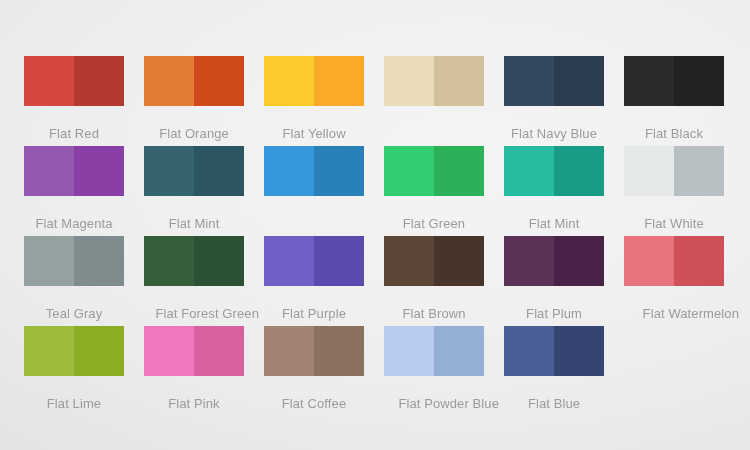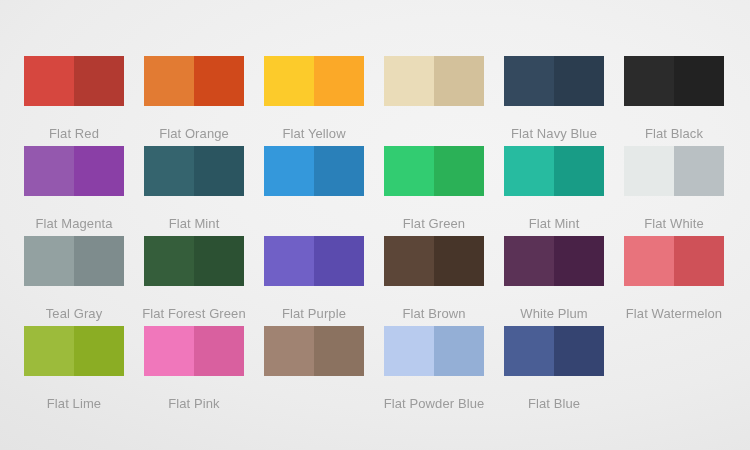--- a/index.html
+++ b/index.html
@@ -59,20 +59,21 @@
     font-size: 13px;
     line-height: 16px;
     color: #9b9b9b;
     margin-top: 20px;
     white-space: nowrap;
     letter-spacing: 0.1px;
   }
   .swatch-label.wide {
     width: 130px;
     margin-left: -15px;
+    text-align: right;
   }
 </style>
 </head>
 <body>
 
 <div id="palette-page">
   <div id="swatch-grid">
       <div class="swatch-cell">
         <div class="swatch-colors">
           <div class="swatch-half" style="background-color: rgb(214, 71, 63);"></div>
@@ -181,21 +182,21 @@
           <div class="swatch-half" style="background-color: rgb(92, 70, 56);"></div>
           <div class="swatch-half" style="background-color: rgb(71, 53, 41);"></div>
         </div>
         <span class="swatch-label">Flat Brown</span>
       </div>
       <div class="swatch-cell">
         <div class="swatch-colors">
           <div class="swatch-half" style="background-color: rgb(91, 50, 86);"></div>
           <div class="swatch-half" style="background-color: rgb(73, 34, 71);"></div>
         </div>
-        <span class="swatch-label">White Plum</span>
+        <span class="swatch-label">Flat Plum</span>
       </div>
       <div class="swatch-cell">
         <div class="swatch-colors">
           <div class="swatch-half" style="background-color: rgb(232, 115, 124);"></div>
           <div class="swatch-half" style="background-color: rgb(207, 81, 88);"></div>
         </div>
         <span class="swatch-label wide">Flat Watermelon</span>
       </div>
       <div class="swatch-cell">
         <div class="swatch-colors">
@@ -209,20 +210,21 @@
           <div class="swatch-half" style="background-color: rgb(240, 119, 187);"></div>
           <div class="swatch-half" style="background-color: rgb(217, 96, 159);"></div>
         </div>
         <span class="swatch-label">Flat Pink</span>
       </div>
       <div class="swatch-cell">
         <div class="swatch-colors">
           <div class="swatch-half" style="background-color: rgb(160, 131, 114);"></div>
           <div class="swatch-half" style="background-color: rgb(139, 114, 96);"></div>
         </div>
+        <span class="swatch-label">Flat Coffee</span>
       </div>
       <div class="swatch-cell">
         <div class="swatch-colors">
           <div class="swatch-half" style="background-color: rgb(184, 203, 238);"></div>
           <div class="swatch-half" style="background-color: rgb(148, 175, 214);"></div>
         </div>
         <span class="swatch-label wide">Flat Powder Blue</span>
       </div>
       <div class="swatch-cell">
         <div class="swatch-colors">

